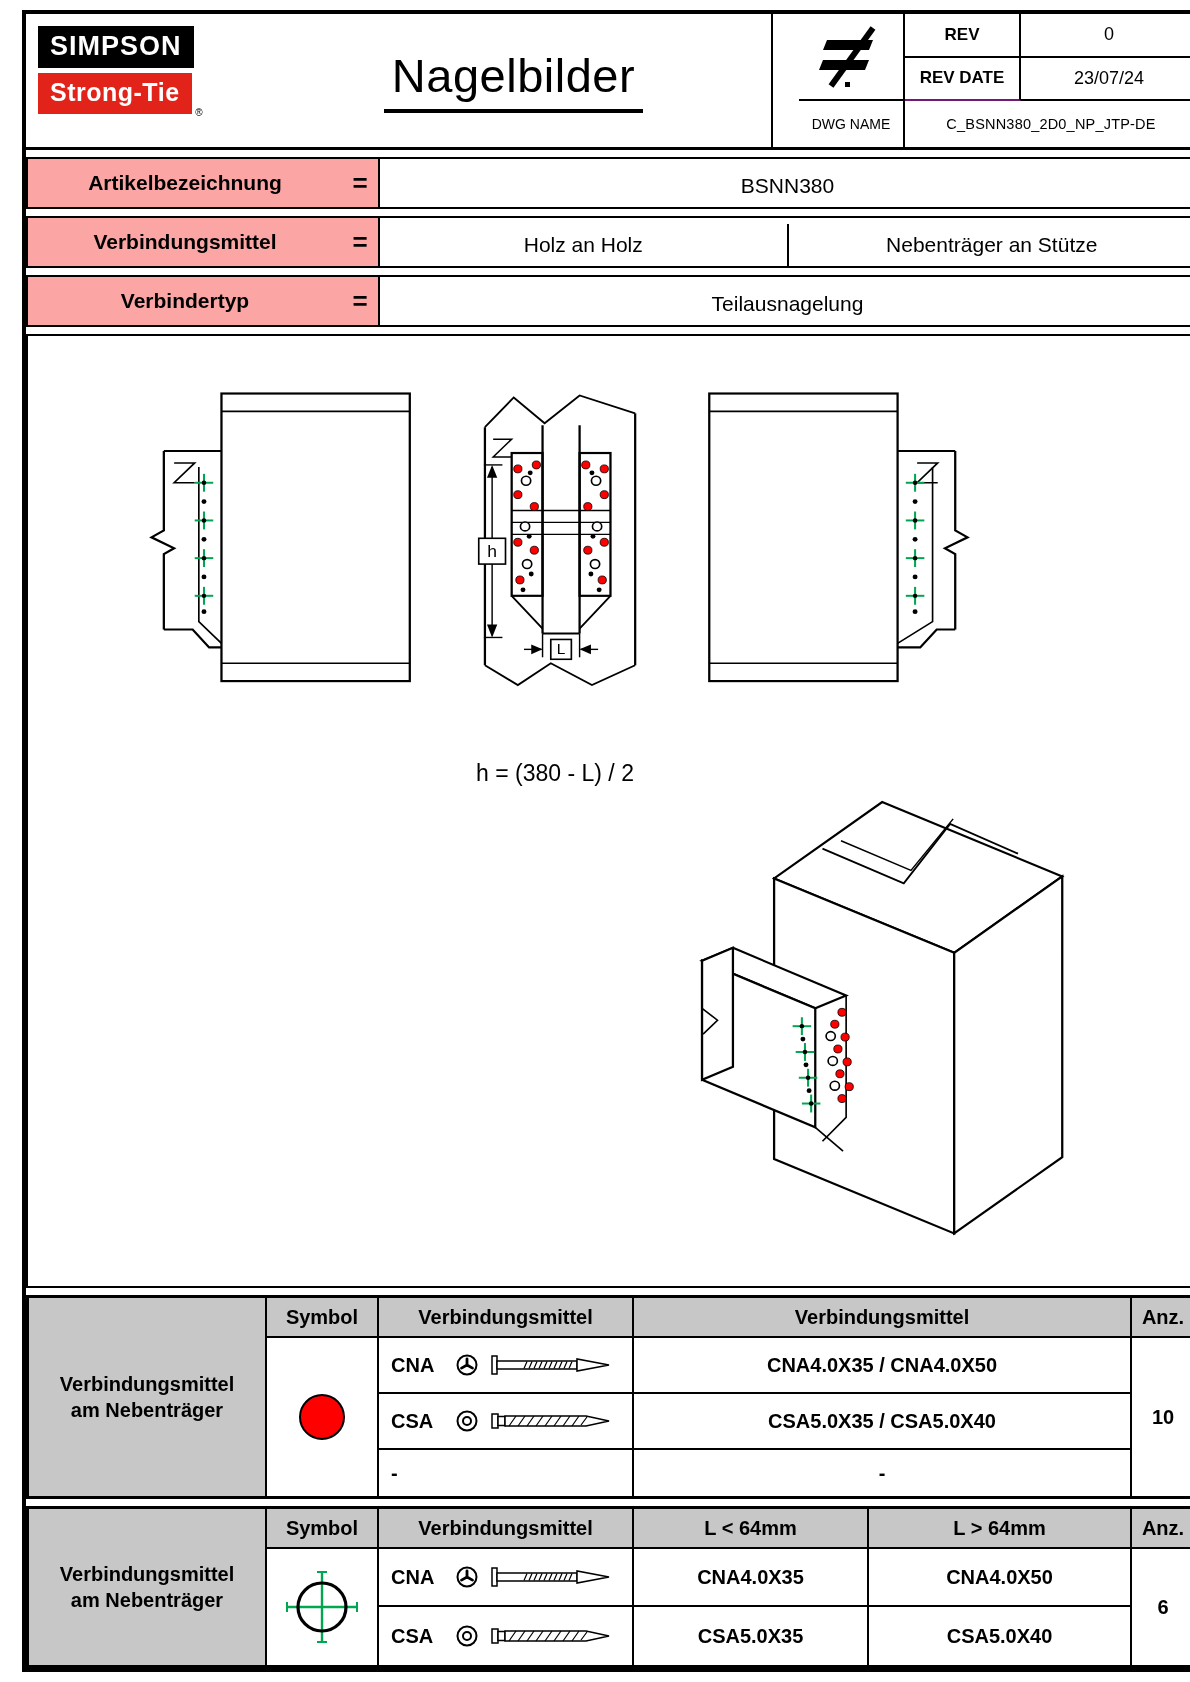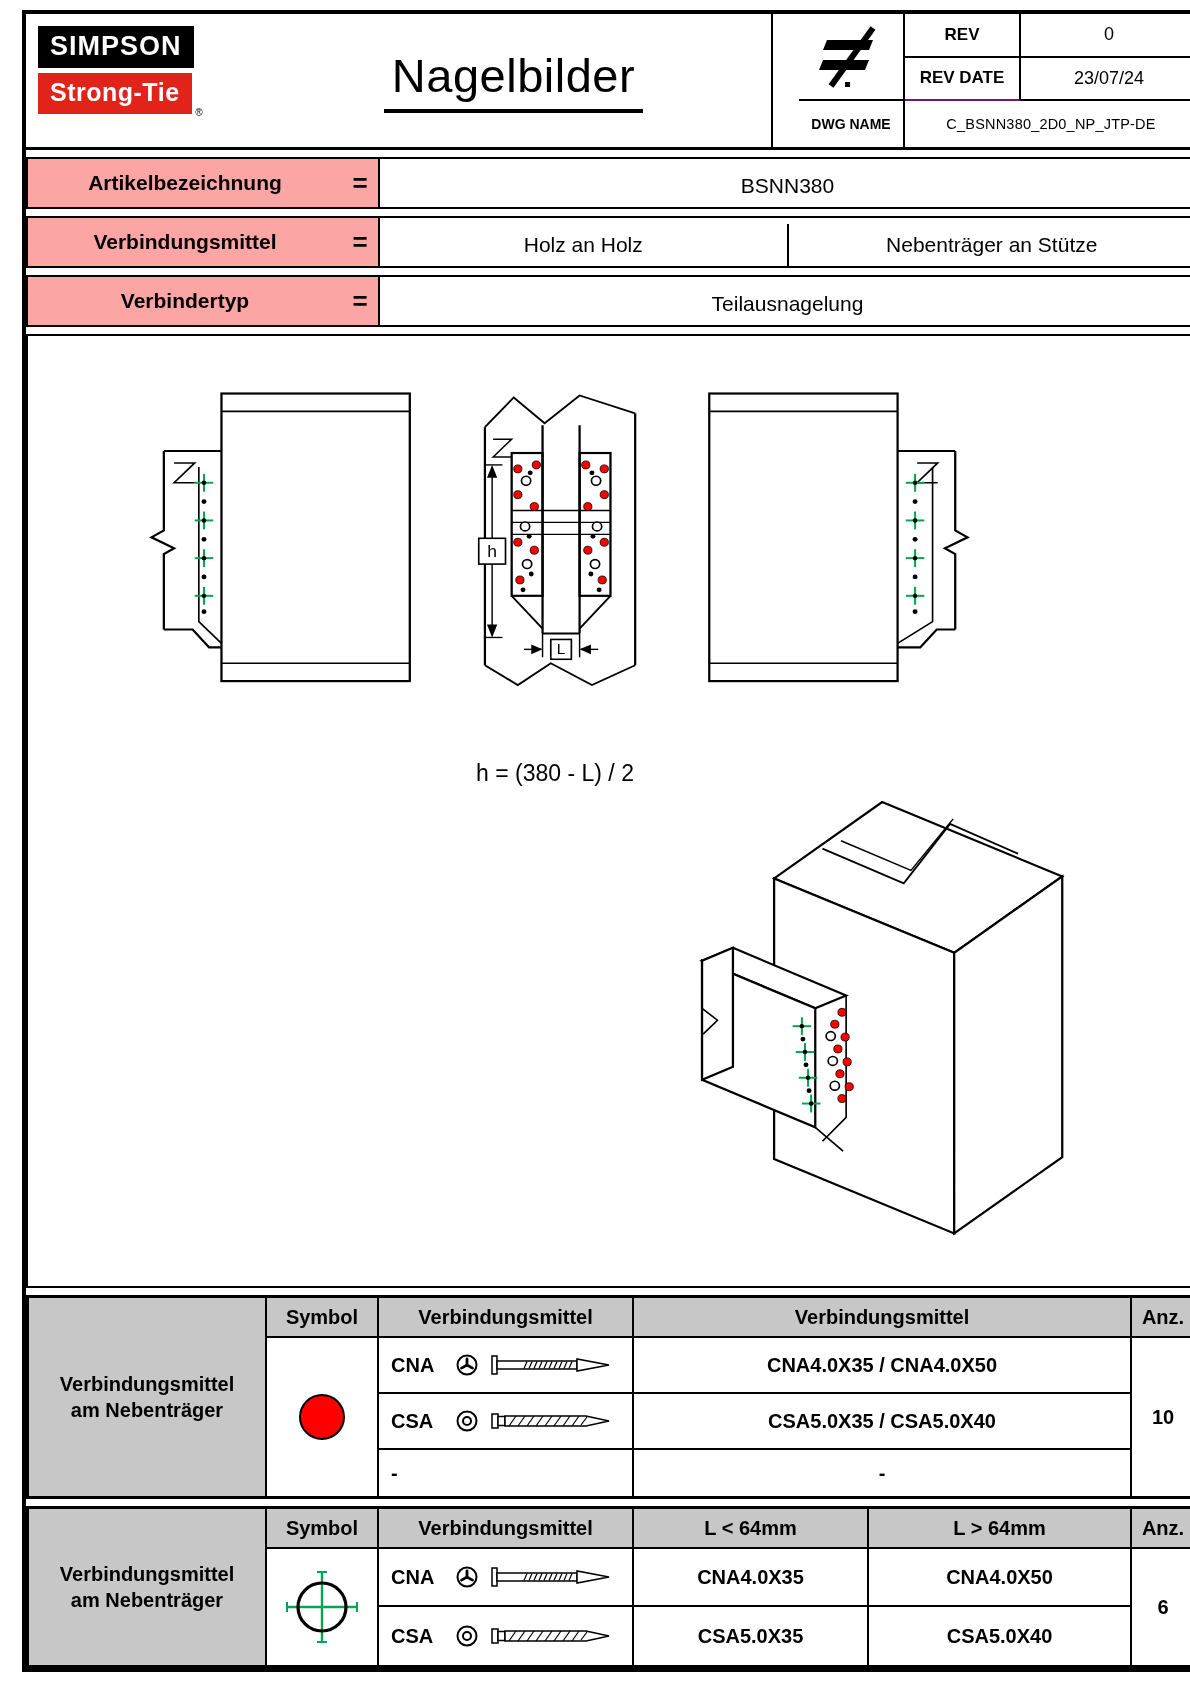--- a/index.html
+++ b/index.html
@@ -22,21 +22,21 @@
   .logo-reg { position:absolute; right:-11px; bottom:-4px; font-size:10px; color:#000; }
   .title-cell { display:flex; align-items:center; justify-content:center; }
   .title { font-size:47px; font-weight:400; letter-spacing:0.5px; border-bottom:4px solid #000; padding:0 8px 6px; }
   .tblock { border-left:2px solid #000; display:grid; grid-template-columns:106px 116px 1fr; grid-template-rows:1fr 1fr 1.05fr;padding-left:26px; }
   .tb-cell { display:flex; align-items:center; justify-content:center; }
   .tb-neq { grid-row:1/3; grid-column:1; border-right:2px solid #000; border-bottom:2px solid #000; }
   .tb-rev-l { grid-row:1; grid-column:2; border-right:2px solid #000; border-bottom:2px solid #000; font-weight:700; font-size:17px; }
   .tb-rev-v { grid-row:1; grid-column:3; border-bottom:2px solid #000; font-size:18px; }
   .tb-date-l { grid-row:2; grid-column:2; border-right:2px solid #000; border-bottom:2px solid #701a75; font-weight:700; font-size:17px; }
   .tb-date-v { grid-row:2; grid-column:3; border-bottom:2px solid #000; font-size:18px; }
-  .tb-dwg-l { grid-row:3; grid-column:1; border-right:2px solid #000; font-weight:700; font-size:14px; }
+  .tb-dwg-l { grid-row:3; grid-column:1; border-right:2px solid #000; font-weight:400; font-size:14px; }
   .tb-dwg-v { grid-row:3; grid-column:2/4; font-size:14.5px; letter-spacing:0.2px; }
 
   
   .meta-row { height:52px; margin-top:7px; border:2px solid #000; display:flex; }
   .meta-label { width:352px; background:#fca5a5; border-right:2px solid #000; display:flex; align-items:center; }
   .meta-label .lbl { flex:1; text-align:center; font-weight:700; font-size:21px; }
   .meta-label .eq { width:36px; text-align:center; font-weight:700; font-size:26px; }
   .meta-vals { flex:1; display:flex; }
   .meta-val { flex:1; display:flex; align-items:center; justify-content:center; font-size:21px;margin-top:6px; }
   .meta-val + .meta-val { border-left:2px solid #000; }

